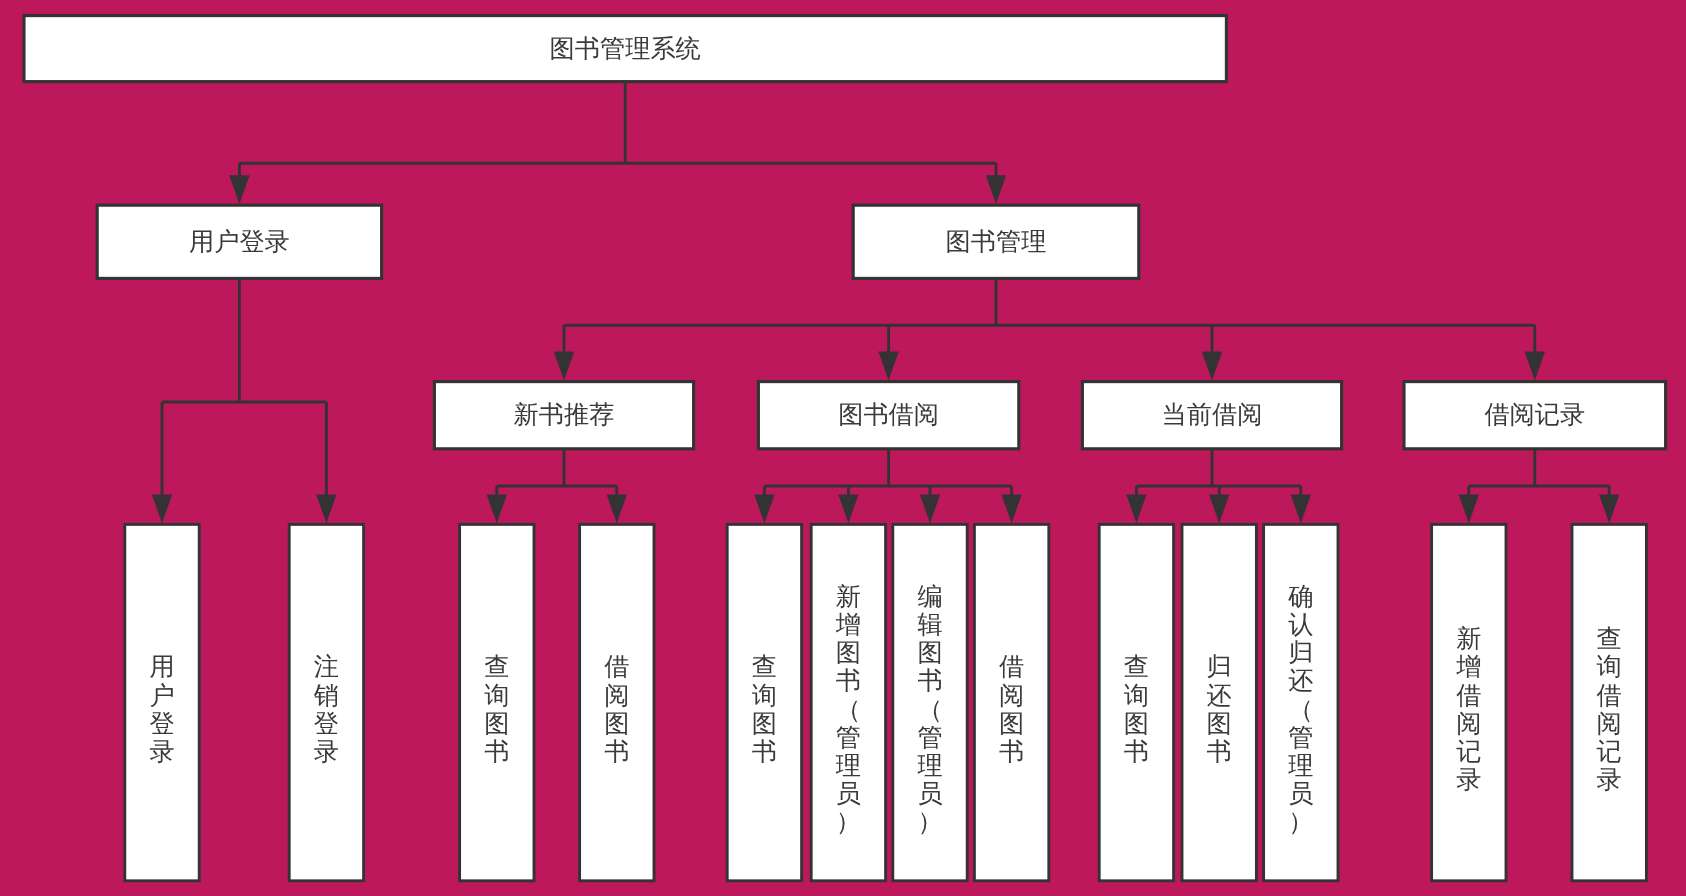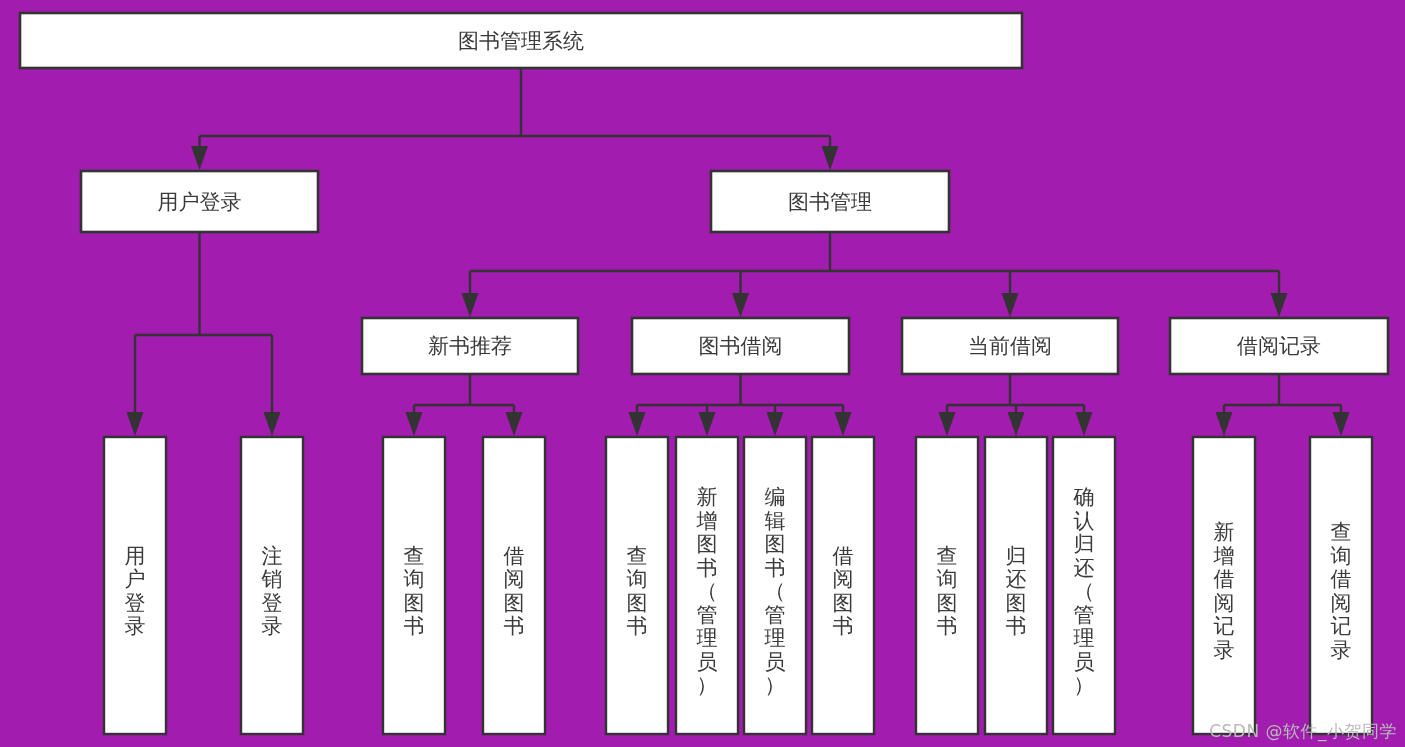--- a/index.html
+++ b/index.html
@@ -11,21 +11,21 @@
   body {
     width: 1405px;
     height: 747px;
     overflow: hidden;
     font-family: "DejaVu Sans", "Liberation Sans", sans-serif;
   }
   #diagram-root {
     position: relative;
     width: 1405px;
     height: 747px;
-    background: #a21caf;
+    background: #be185d;
   }
   svg#flow-svg {
     position: absolute;
     left: 0;
     top: 0;
     width: 1405px;
     height: 747px;
     display: block;
   }
   .node-rect {
@@ -214,14 +214,13 @@
         <g>
           <rect class="node-rect thin" x="1193" y="437" width="62" height="297"></rect>
           <text class="node-label" x="1224" text-anchor="middle" dominant-baseline="hanging" font-size="20"><tspan x="1224" y="533.33">新</tspan><tspan x="1224" y="556.83">增</tspan><tspan x="1224" y="580.33">借</tspan><tspan x="1224" y="603.83">阅</tspan><tspan x="1224" y="627.33">记</tspan><tspan x="1224" y="650.83">录</tspan></text>
         </g>
         <g>
           <rect class="node-rect thin" x="1310" y="437" width="62" height="297"></rect>
           <text class="node-label" x="1341" text-anchor="middle" dominant-baseline="hanging" font-size="20"><tspan x="1341" y="533.33">查</tspan><tspan x="1341" y="556.83">询</tspan><tspan x="1341" y="580.33">借</tspan><tspan x="1341" y="603.83">阅</tspan><tspan x="1341" y="627.33">记</tspan><tspan x="1341" y="650.83">录</tspan></text>
         </g>
       </g>
   </svg>
-  <div class="watermark">CSDN @软件_小贺同学</div>
 </div>
 
 </body></html>

